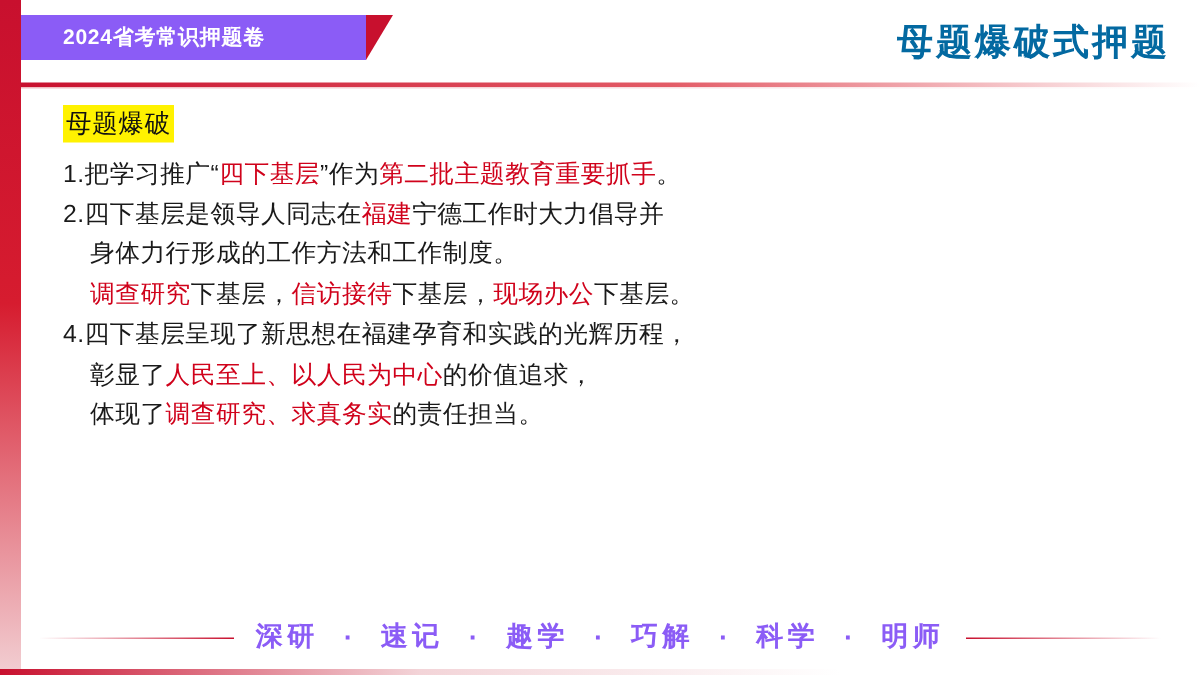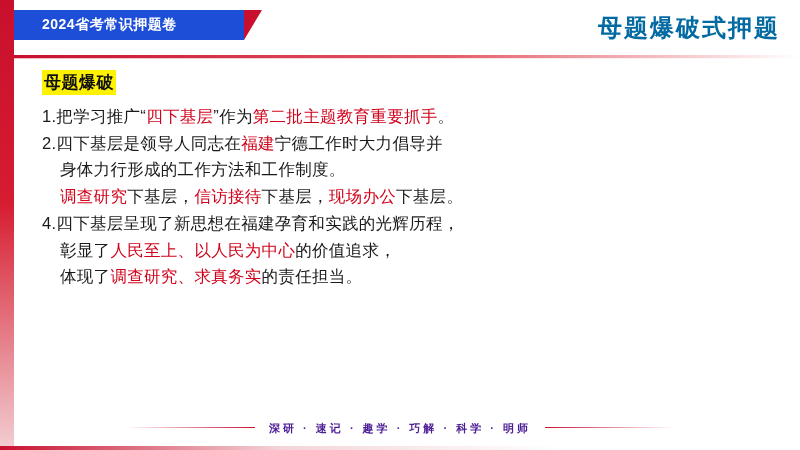--- a/index.html
+++ b/index.html
@@ -37,21 +37,21 @@
     top: 0;
     width: 786px;
     height: 62px;
   }
   .header-band {
     position: absolute;
     left: 0;
     top: 10px;
     width: 230px;
     height: 30px;
-    background: #1d4ed8;
+    background: #8b5cf6;
     display: flex;
     align-items: center;
   }
   .header-band-text {
     color: #ffffff;
     font-size: 14px;
     font-weight: bold;
     margin-left: 28px;
     letter-spacing: 0.5px;
     white-space: nowrap;
@@ -93,21 +93,21 @@
   }
   
   .content {
     position: absolute;
     left: 42px;
     top: 70px;
     width: 730px;
   }
   .section-title {
     font-size: 17px;
-    font-weight: bold;
+    font-weight: normal;
     color: #111111;
     background: #fff200;
     display: inline-block;
     padding: 1px 2px;
     margin-bottom: 8px;
     letter-spacing: 0.5px;
   }
   .line {
     font-size: 16.5px;
     color: #1a1a1a;
@@ -123,23 +123,23 @@
   
   .footer {
     position: absolute;
     left: 0;
     bottom: 14px;
     width: 800px;
     text-align: center;
   }
   .footer-text {
     display: inline-block;
-    color: #4c1d95;
-    font-size: 11px;
-    font-family: Liberation Sans, sans-serif;
+    color: #8b5cf6;
+    font-size: 18px;
+    font-family: Liberation Mono, monospace;
     font-weight: bold;
     letter-spacing: 3px;
     padding: 0 10px;
   }
   .footer-line {
     display: inline-block;
     width: 130px;
     height: 1px;
     background: linear-gradient(to right, #ffffff, #c8102e);
     vertical-align: middle;

